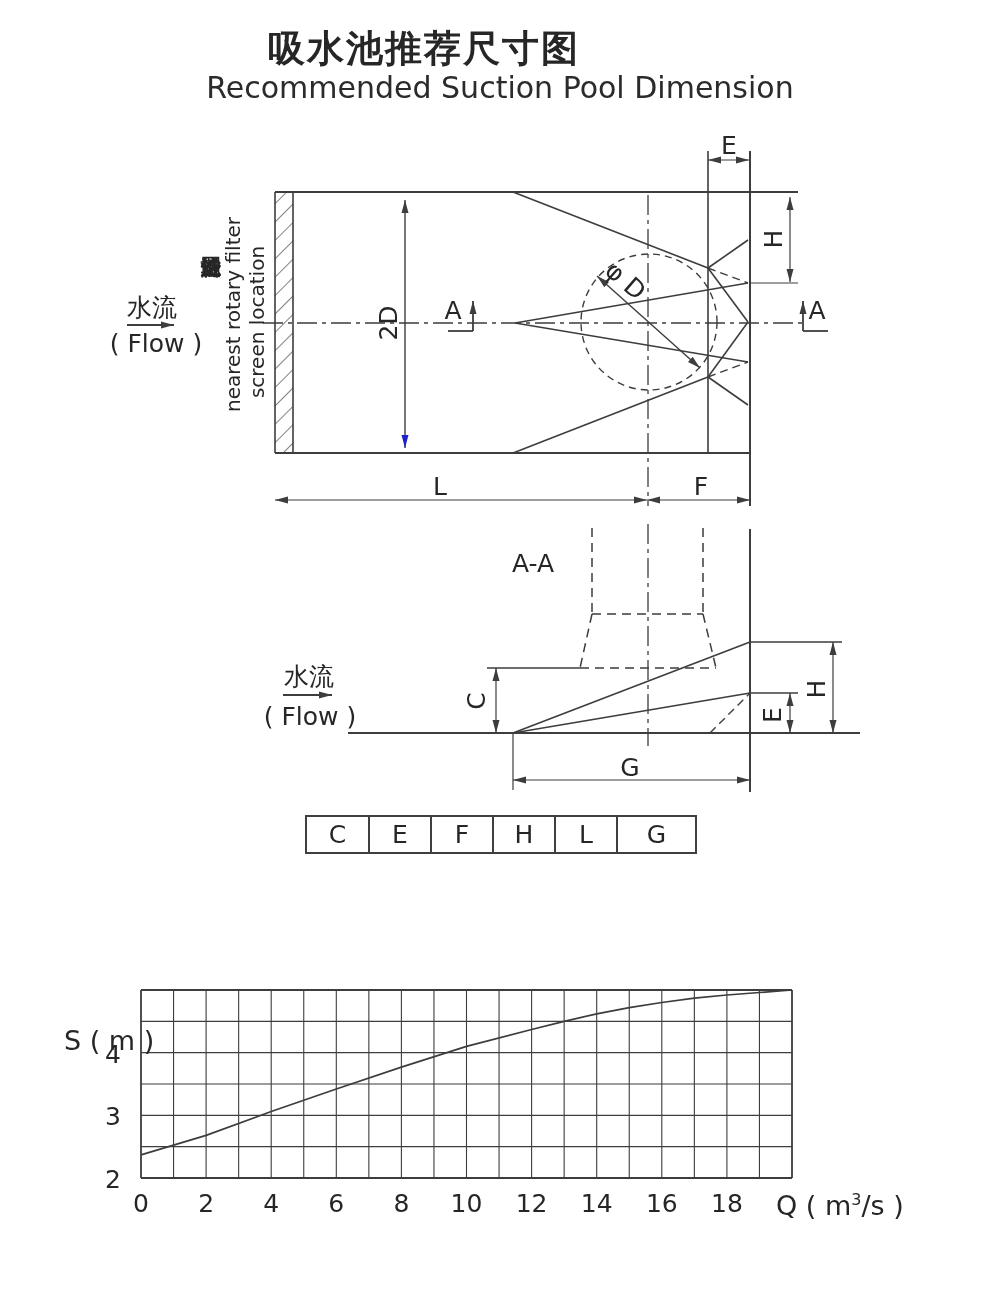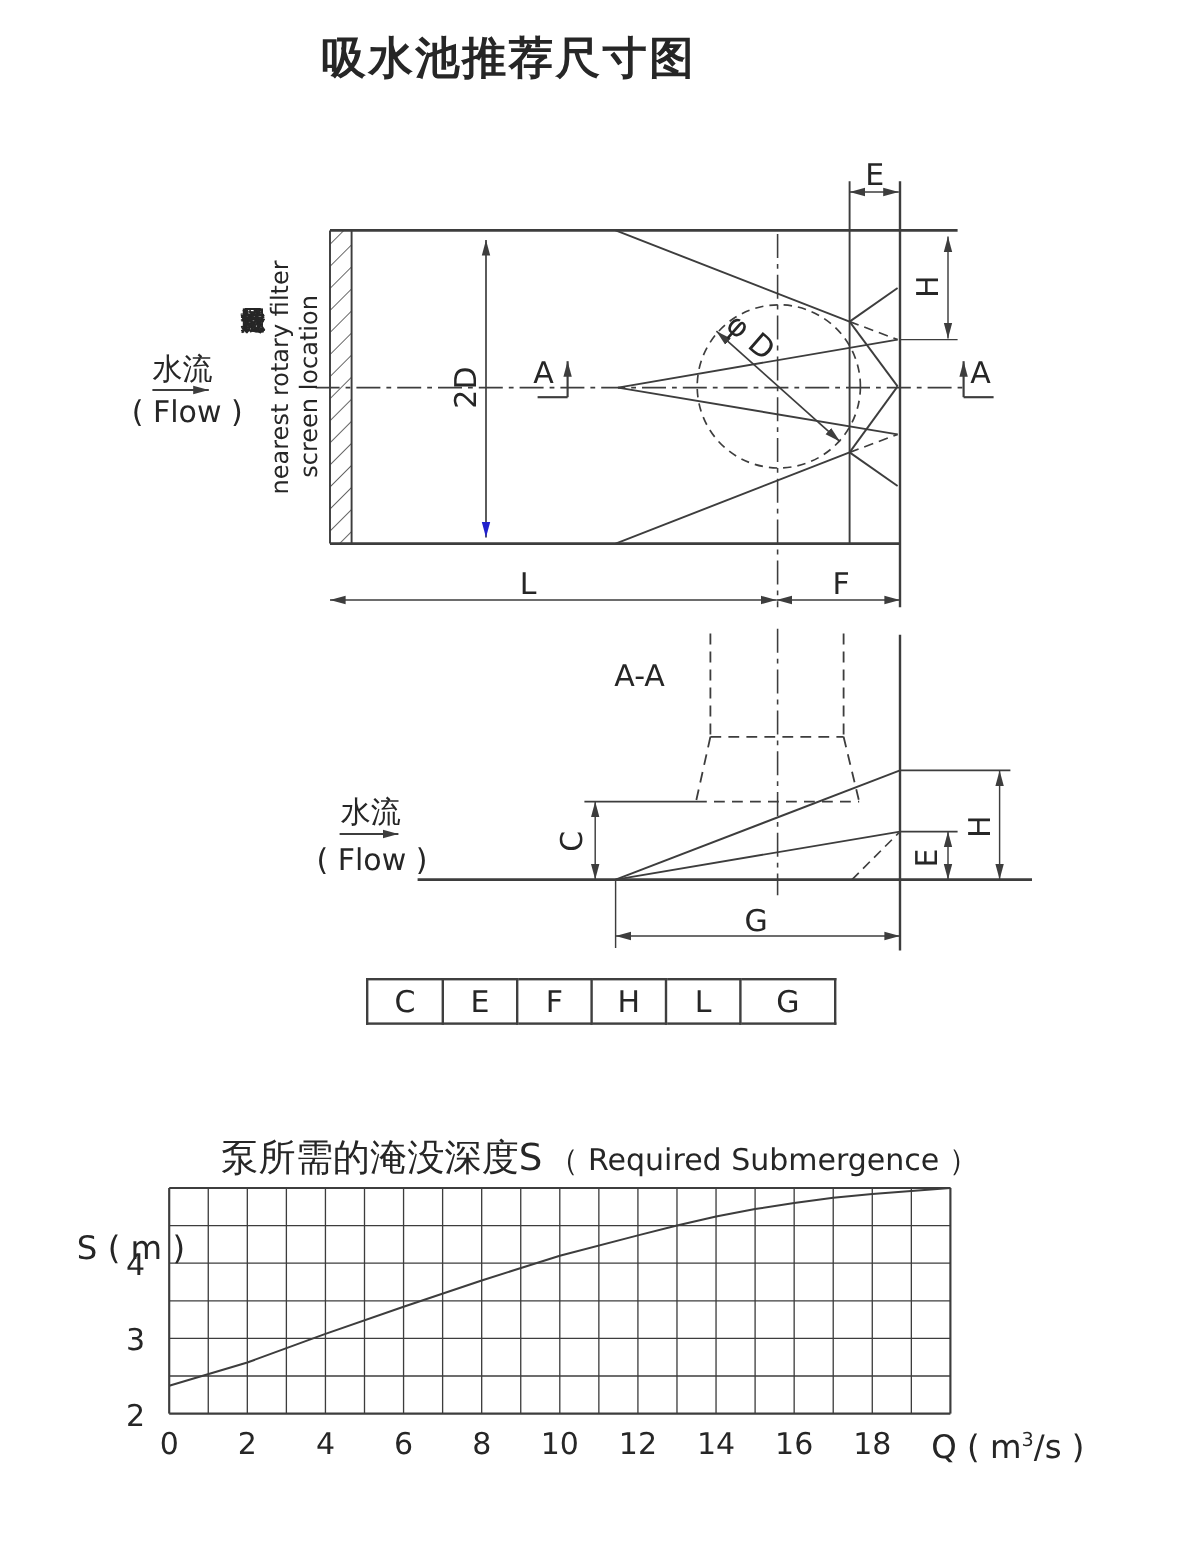--- a/index.html
+++ b/index.html
@@ -187,20 +187,21 @@
         <text x="596.7" y="1212" text-anchor="middle" font-size="28" fill="#262626">14</text>
         <text x="661.8000000000001" y="1212" text-anchor="middle" font-size="28" fill="#262626">16</text>
         <text x="726.9" y="1212" text-anchor="middle" font-size="28" fill="#262626">18</text>
         <text x="121" y="1188" text-anchor="end" font-size="28" fill="#262626">2</text>
         <text x="121" y="1125.3333333333333" text-anchor="end" font-size="28" fill="#262626">3</text>
         <text x="121" y="1062.6666666666667" text-anchor="end" font-size="28" fill="#262626">4</text>
       </g>
   </svg>
 
   <div class="abs title-zh">吸水池推荐尺寸图</div>
+  <div class="abs title-en">Recommended Suction Pool Dimension</div>
 
   <div class="abs screen-zh">最近旋转滤网位置</div>
   <div class="abs screen-en">
     <div>nearest rotary filter</div>
     <div>screen location</div>
   </div>
 
   <table class="dim-table">
     <colgroup>
       <col style="width:63px">
@@ -215,20 +216,16 @@
       <td>C</td>
       <td>E</td>
       <td>F</td>
       <td>H</td>
       <td>L</td>
       <td>G</td>
     </tr>
   </tbody>
     </table>
 
-  <div class="abs chart-title">
-    <span class="zh">泵所需的淹没深度S</span>
-    <span class="en">（ Required Submergence ）</span>
-  </div>
   <div class="abs s-label">S ( m )</div>
   <div class="abs q-label"><span>Q ( m</span><sup>3</sup><span>/s )</span></div>
 
 </div>
 
 </body></html>

